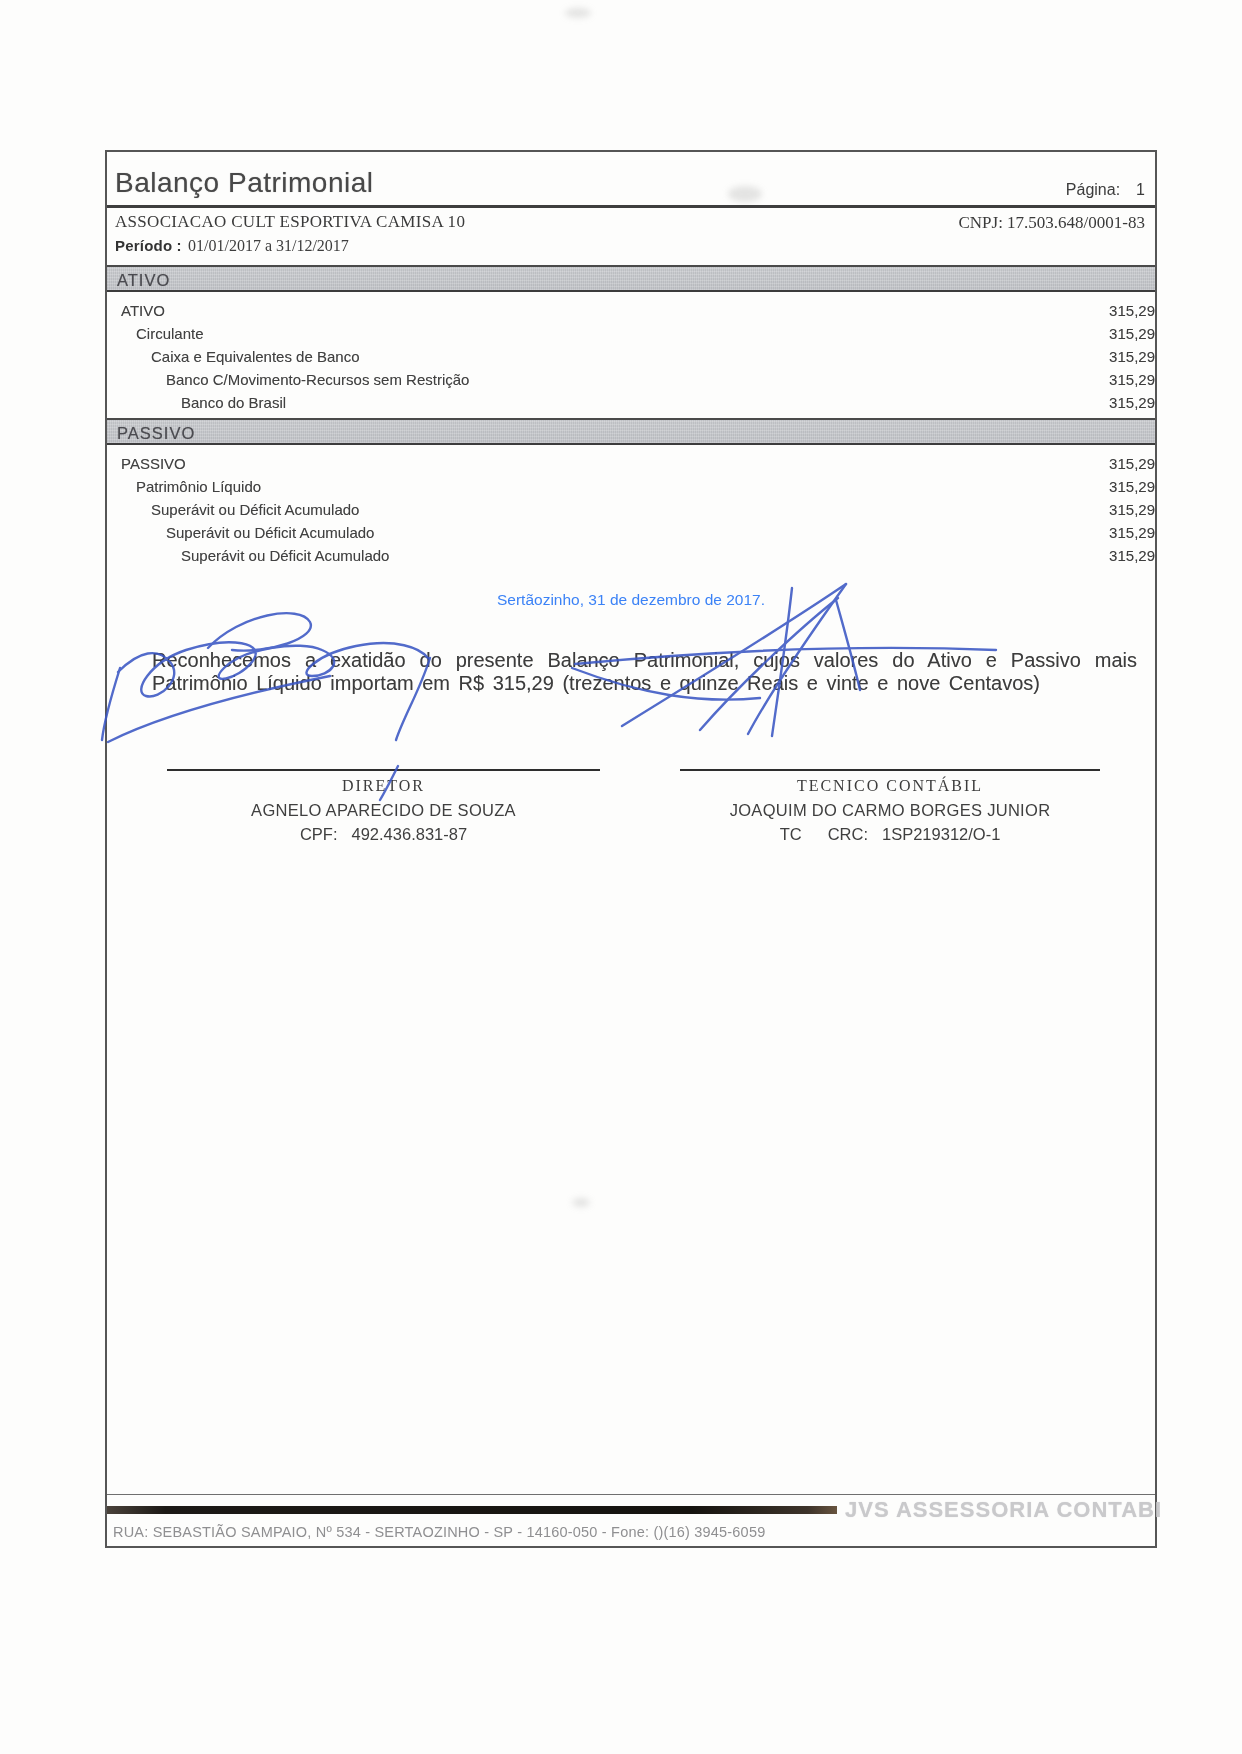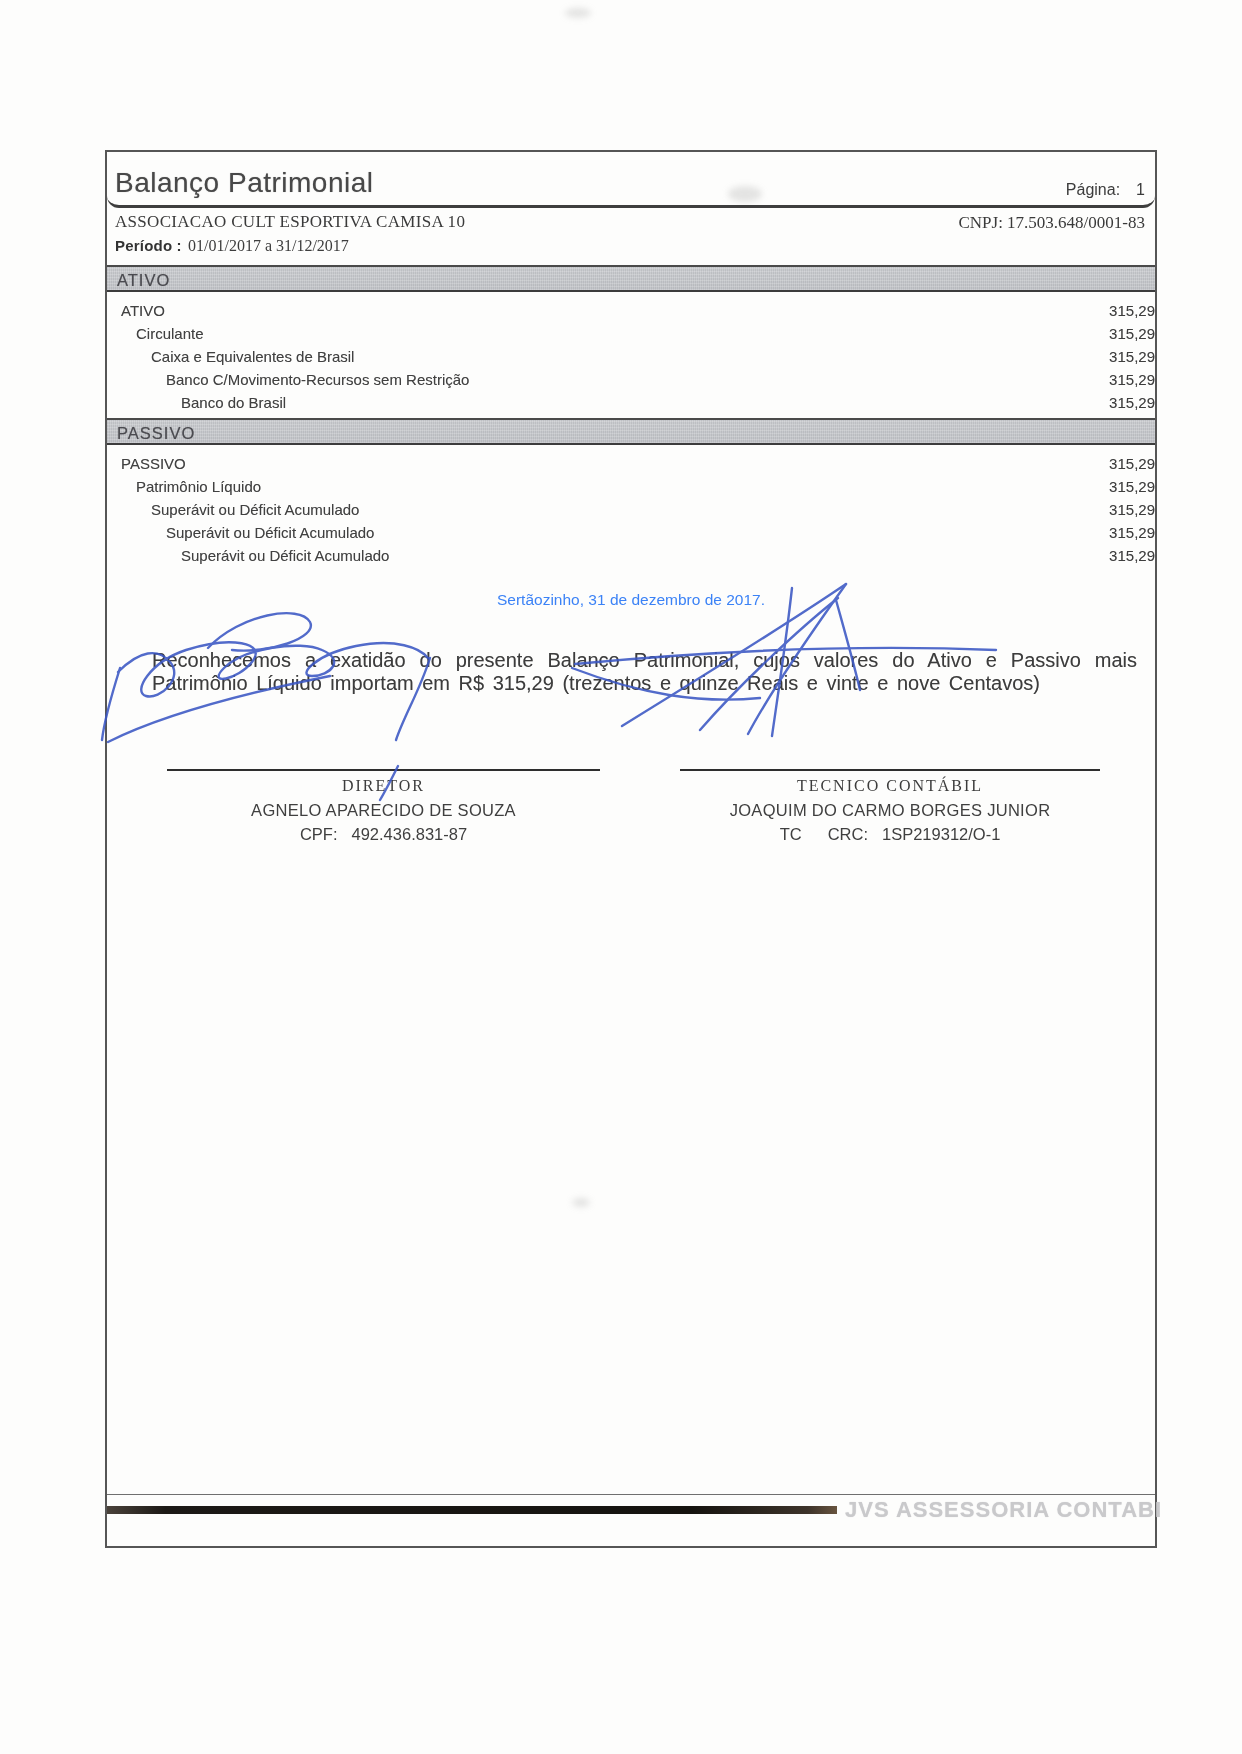--- a/index.html
+++ b/index.html
@@ -6,21 +6,21 @@
   .canvas{position:relative;width:1242px;height:1754px;background:#fdfdfc;overflow:hidden;
           font-family:"Liberation Sans",sans-serif;color:#3f3f3f;}
   .smudge{position:absolute;background:rgba(140,140,140,.22);border-radius:50%;filter:blur(3px);}
 
   
   .doc-box{position:absolute;left:105px;top:150px;width:1052px;height:1398px;
            border:2px solid #565656;box-sizing:border-box;background:transparent;}
 
   
   .title-bar{height:56px;display:flex;align-items:flex-end;justify-content:space-between;
-             padding:0 10px 6px 8px;border-bottom:3px solid #3e3e3e;box-sizing:border-box;border-radius:12px;}
+             padding:0 10px 6px 8px;border-bottom:3px solid #3e3e3e;box-sizing:border-box;}
   .doc-title{font-size:28px;color:#484848;letter-spacing:.5px;text-shadow:0 0 1px rgba(70,70,70,.45);}
   .page-ind{font-size:16px;color:#3c3c3c;display:flex;gap:16px;align-items:center;
             font-family:"Liberation Sans",sans-serif;}
 
   
   .head-info{position:relative;height:57px;box-sizing:border-box;padding:4px 10px 0 8px;}
   .company{font-family:"Liberation Serif",serif;font-size:17px;color:#3a3a3a;letter-spacing:.3px;}
   .cnpj{position:absolute;right:10px;top:5px;font-family:"Liberation Serif",serif;font-size:17px;color:#3a3a3a;}
   .period-line{margin-top:5px;font-size:15px;}
   .period-label{font-weight:bold;color:#333;letter-spacing:.2px;text-align:center;}
@@ -108,21 +108,21 @@
     <div class="rows">
       <div class="row ind0">
         <span class="lbl">ATIVO</span>
         <span class="val">315,29</span>
       </div>
       <div class="row ind1">
         <span class="lbl">Circulante</span>
         <span class="val">315,29</span>
       </div>
       <div class="row ind2">
-        <span class="lbl">Caixa e Equivalentes de Brasil</span>
+        <span class="lbl">Caixa e Equivalentes de Banco</span>
         <span class="val">315,29</span>
       </div>
       <div class="row ind3">
         <span class="lbl">Banco C/Movimento-Recursos sem Restrição</span>
         <span class="val">315,29</span>
       </div>
       <div class="row ind4">
         <span class="lbl">Banco do Brasil</span>
         <span class="val">315,29</span>
       </div>
@@ -175,20 +175,21 @@
         </div>
       </div>
     </div>
 
     <div class="footer">
       <div class="footer-topline"></div>
       <div class="footer-bar-row">
         <div class="footer-bar"></div>
         <div class="watermark">JVS ASSESSORIA CONTABIL</div>
       </div>
+      <div class="address">RUA: SEBASTIÃO SAMPAIO, Nº 534   - SERTAOZINHO - SP - 14160-050 - Fone: ()(16) 3945-6059</div>
     </div>
 
   </div>
 
   <svg class="ink" viewBox="0 0 1242 1754">
     <g fill="none" stroke="#3b57c4" stroke-width="2.4" stroke-linecap="round" opacity="0.88">
 
       <path d="M118,672 C140,650 158,648 170,662 C184,678 160,700 146,696 C132,692 150,662 186,650 C230,636 268,642 252,662 C238,680 206,686 224,668 C244,648 300,640 322,650 C346,660 330,676 312,676 C296,676 316,654 356,646 C396,638 420,648 428,658"></path>
       <path d="M208,648 C240,614 300,604 310,622 C318,638 268,654 232,650"></path>
       <path d="M430,658 C420,690 404,716 396,740"></path>

